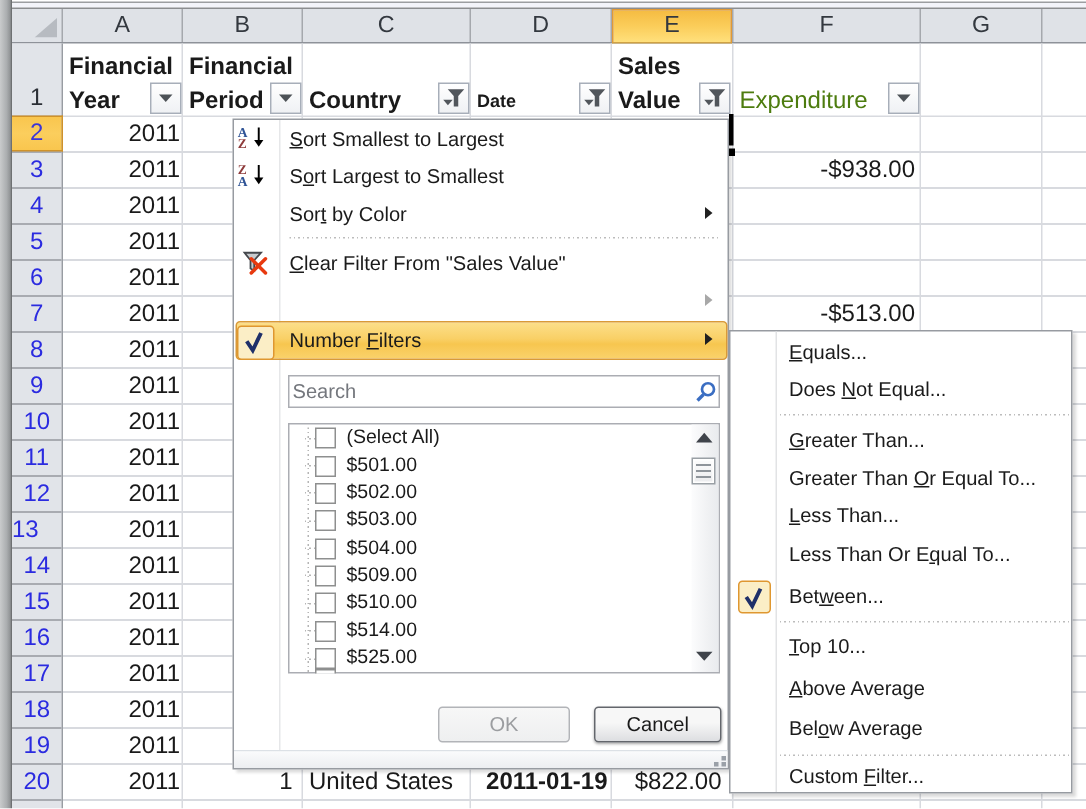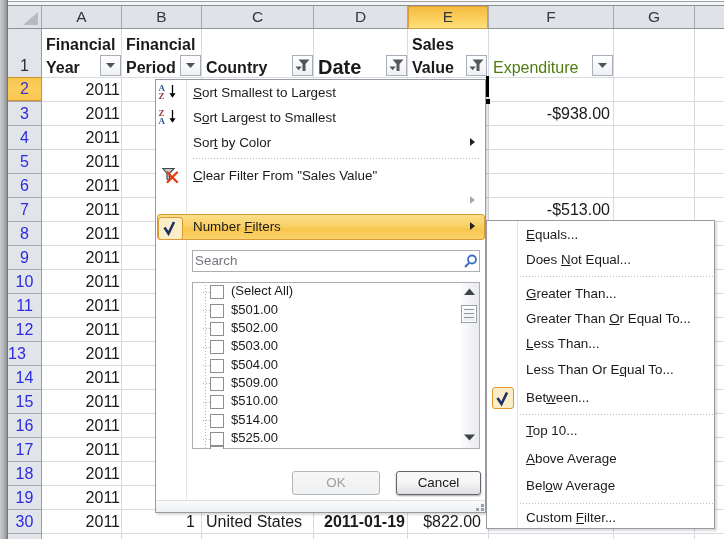--- a/index.html
+++ b/index.html
@@ -54,35 +54,35 @@
 <div class="a" style="left:8px;top:270px;width:33px;height:23px;line-height:23px;text-align:center;color:#2b2be0;font-size:16px;">10</div>
 <div class="a" style="left:8px;top:294px;width:33px;height:23px;line-height:23px;text-align:center;color:#2b2be0;font-size:16px;">11</div>
 <div class="a" style="left:8px;top:318px;width:33px;height:23px;line-height:23px;text-align:center;color:#2b2be0;font-size:16px;">12</div>
 <div class="a" style="left:8px;top:342px;width:33px;height:23px;line-height:23px;text-align:left;color:#2b2be0;font-size:16px;">13</div>
 <div class="a" style="left:8px;top:366px;width:33px;height:23px;line-height:23px;text-align:center;color:#2b2be0;font-size:16px;">14</div>
 <div class="a" style="left:8px;top:390px;width:33px;height:23px;line-height:23px;text-align:center;color:#2b2be0;font-size:16px;">15</div>
 <div class="a" style="left:8px;top:414px;width:33px;height:23px;line-height:23px;text-align:center;color:#2b2be0;font-size:16px;">16</div>
 <div class="a" style="left:8px;top:438px;width:33px;height:23px;line-height:23px;text-align:center;color:#2b2be0;font-size:16px;">17</div>
 <div class="a" style="left:8px;top:462px;width:33px;height:23px;line-height:23px;text-align:center;color:#2b2be0;font-size:16px;">18</div>
 <div class="a" style="left:8px;top:486px;width:33px;height:23px;line-height:23px;text-align:center;color:#2b2be0;font-size:16px;">19</div>
-<div class="a" style="left:8px;top:510px;width:33px;height:23px;line-height:23px;text-align:center;color:#2b2be0;font-size:16px;">30</div>
+<div class="a" style="left:8px;top:510px;width:33px;height:23px;line-height:23px;text-align:center;color:#2b2be0;font-size:16px;">20</div>
 <div class="a" style="left:8px;top:77px;width:34px;height:24px;background:linear-gradient(to bottom,#f9c64e,#fbce5d 50%,#f9c64e);border:1px solid #cf922a;border-left:none;"></div>
 <div class="a" style="left:8px;top:78px;width:33px;height:22px;line-height:22px;text-align:center;color:#3c35d8;font-size:16px;">2</div>
 <div class="a" style="left:42px;top:77px;width:682px;height:457px;background:repeating-linear-gradient(to bottom,#d8dadf 0 1px,transparent 1px 24px);"></div>
 <div class="gl" style="left:121px;top:29px;width:1px;height:510px;"></div>
 <div class="gl" style="left:201px;top:29px;width:1px;height:510px;"></div>
 <div class="gl" style="left:313px;top:29px;width:1px;height:510px;"></div>
 <div class="gl" style="left:407px;top:29px;width:1px;height:510px;"></div>
 <div class="gl" style="left:488px;top:29px;width:1px;height:510px;"></div>
 <div class="gl" style="left:613px;top:29px;width:1px;height:510px;"></div>
 <div class="gl" style="left:694px;top:29px;width:1px;height:510px;"></div>
 <div class="a" style="left:46px;top:33px;font-weight:bold;font-size:16px;color:#1a1a1a;line-height:23px;">Financial<br>Year</div>
 <div class="a" style="left:126px;top:33px;font-weight:bold;font-size:16px;color:#1a1a1a;line-height:23px;">Financial<br>Period</div>
 <div class="a" style="left:206px;top:56px;font-weight:bold;font-size:16px;color:#1a1a1a;line-height:23px;">Country</div>
-<div class="a" style="left:318px;top:56px;font-weight:bold;font-size:20px;color:#1a1a1a;line-height:23px;">Date</div>
+<div class="a" style="left:318px;top:56px;font-weight:bold;font-size:12px;color:#1a1a1a;line-height:23px;">Date</div>
 <div class="a" style="left:412px;top:33px;font-weight:bold;font-size:16px;color:#1a1a1a;line-height:23px;">Sales<br>Value</div>
 <div class="a" style="left:493px;top:56px;font-weight:normal;font-size:16px;color:#4d7c0f;line-height:23px;">Expenditure</div>
 <div class="a" style="left:100px;top:55px;width:21px;height:21px;border:1px solid #a7aeb9;background:linear-gradient(to bottom,#ffffff,#eff1f4);">
     <svg width="19" height="19" style="position:absolute;left:0;top:0;">
       <polygon points="5,7 14,7 9.5,12" fill="#4d5257"></polygon>
     </svg>
   </div>
 <div class="a" style="left:180px;top:55px;width:21px;height:21px;border:1px solid #a7aeb9;background:linear-gradient(to bottom,#ffffff,#eff1f4);">
     <svg width="19" height="19" style="position:absolute;left:0;top:0;">
       <polygon points="5,7 14,7 9.5,12" fill="#4d5257"></polygon>

